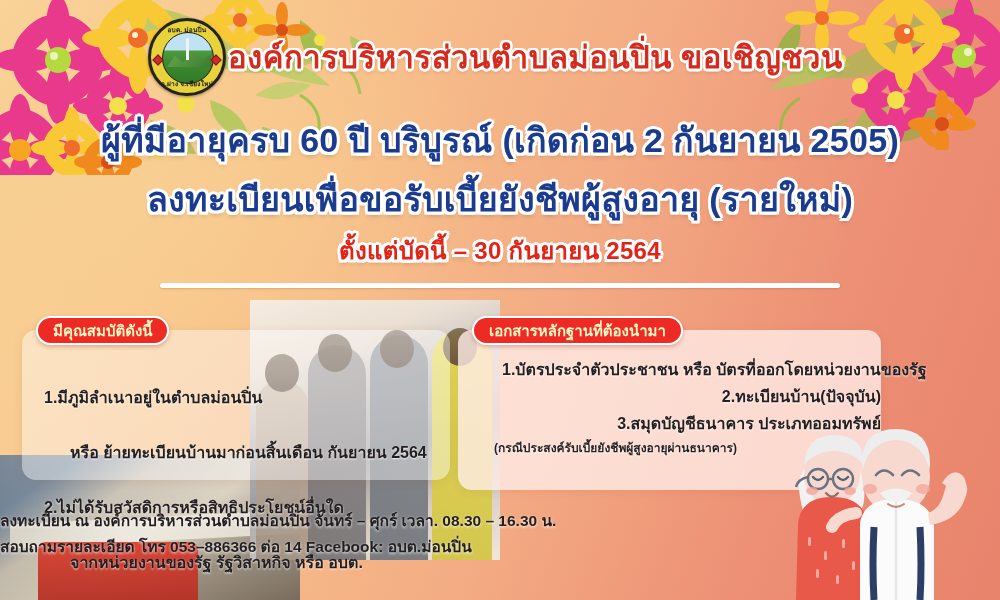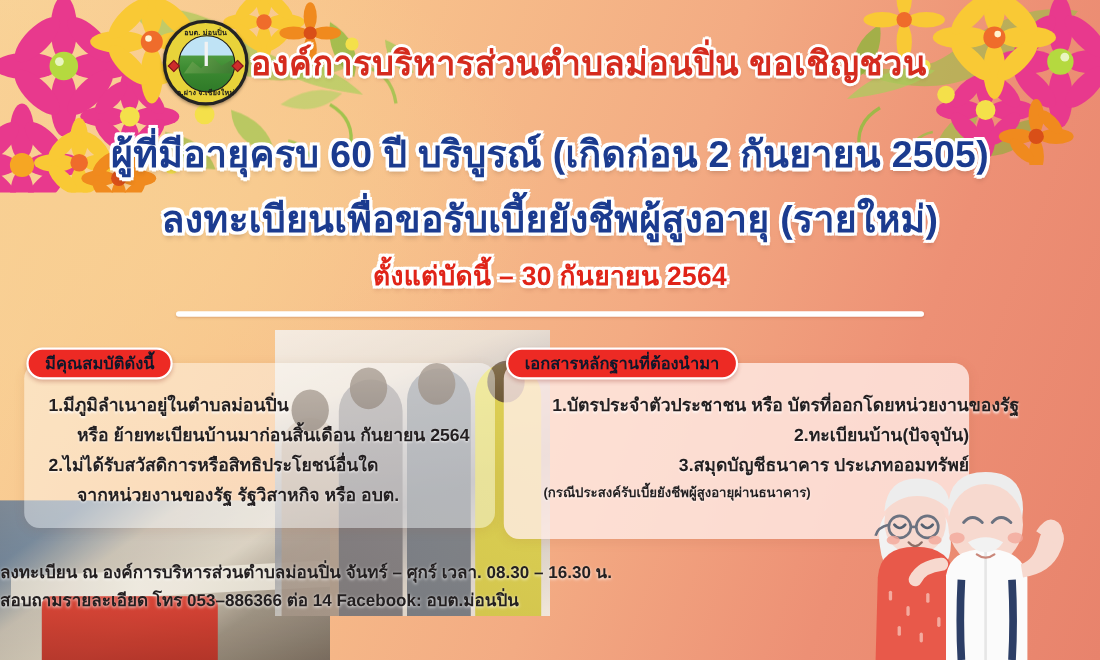--- a/index.html
+++ b/index.html
@@ -119,31 +119,31 @@
   
   .card {
     position:absolute; border-radius:14px;
     background:rgba(255,255,255,.42);
     box-shadow:0 2px 10px rgba(160,80,50,.12);
   }
   .card-left  { left:22px;  top:330px; width:428px; height:150px; }
   .card-right { left:458px; top:330px; width:423px; height:160px;
                 background:rgba(255,236,231,.80); }
   .badge {
-    position:absolute; left:2px; top:-14px; height:29px; padding:0 15px;
+    position:absolute; left:14px; top:-14px; height:29px; padding:0 15px;
     background:#ed2a24; border:2.5px solid #ffffff; border-radius:15px;
-    color:#0f172a; font-size:15px; font-weight:700; line-height:25px; white-space:nowrap;
+    color:#fef9c3; font-size:15px; font-weight:700; line-height:25px; white-space:nowrap;
     box-shadow:0 2px 4px rgba(140,30,20,.28);
   }
   .items { position:absolute; left:0; top:26px; width:100%; }
   .item {
     font-size:16px; font-weight:700; color:#231f20; line-height:27px; white-space:nowrap;
     text-shadow:0 1px 2px rgba(255,255,255,.85);
   }
-  .card-left .item  { padding-left:22px; }
+  .card-left .item  { padding-left:22px;margin-top:28px; }
   .card-left .cont  { padding-left:48px; }
   .card-right .item { padding-left:44px;text-align:right; }
   .note {
     font-size:12px; font-weight:700; color:#231f20; padding-left:36px; line-height:22px;
     text-shadow:0 1px 2px rgba(255,255,255,.85);
   }
 
   
   .footer {
     position:absolute; left:0; top:508px; width:1000px; text-align:left;

